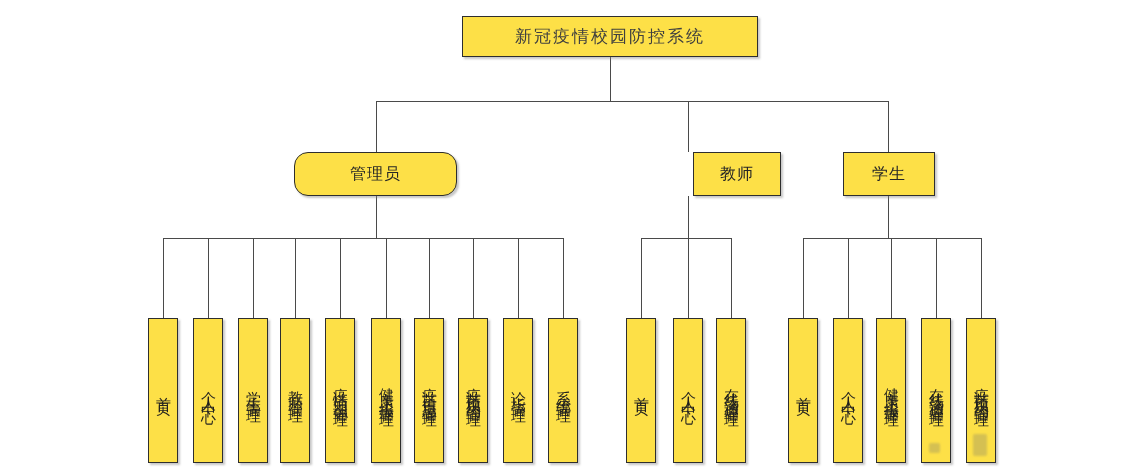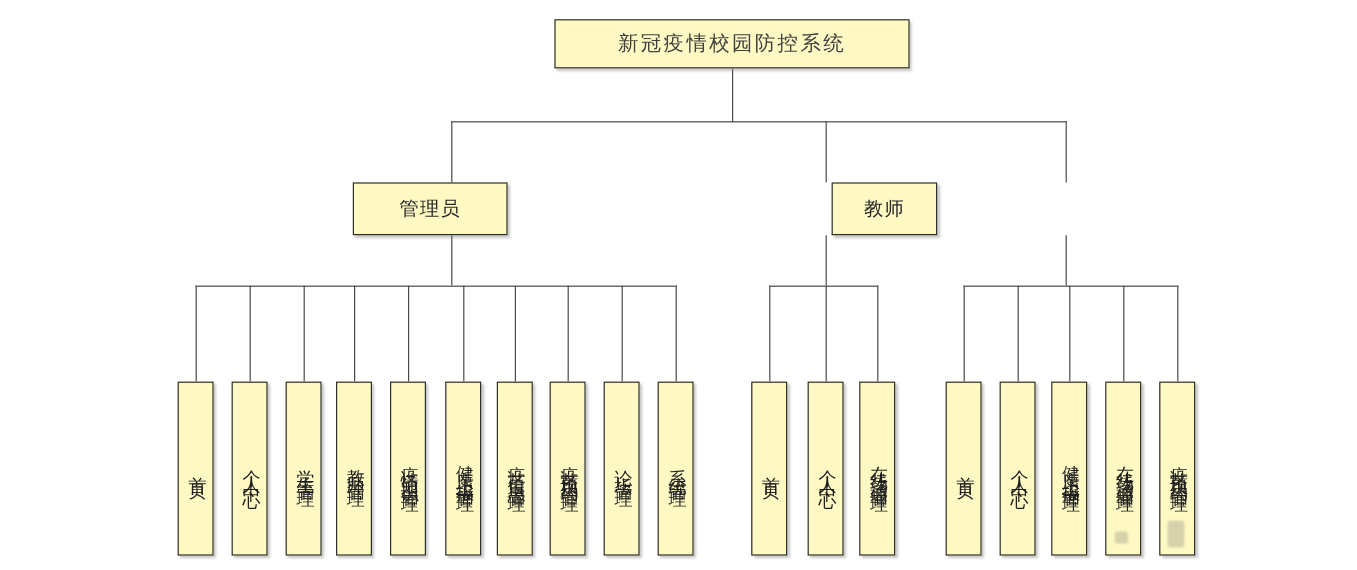--- a/index.html
+++ b/index.html
@@ -5,21 +5,21 @@
   html,body{margin:0;padding:0;background:#ffffff;}
   .stage{
     position:relative;
     width:1131px;height:475px;
     background:#ffffff;
     font-family:"Liberation Serif","DejaVu Serif",serif;
     overflow:hidden;
   }
   .node{
     position:absolute;
-    background:#fef9c3;
+    background:#fde047;
     border:1px solid #2e2e2e;
     box-shadow:2px 2px 2px rgba(130,130,130,.45);
     color:#262626;
     box-sizing:border-box;
   }
   .hnode{
     display:flex;align-items:center;justify-content:center;
     font-size:16px;
     letter-spacing:1px;
   }
@@ -83,22 +83,23 @@
   <div class="line" style="left:888px;top:196px;width:1px;height:42px;"></div>
   <div class="line" style="left:803px;top:238px;width:179px;height:1px;"></div>
   <div class="line" style="left:803px;top:238px;width:1px;height:80px;"></div>
   <div class="line" style="left:848px;top:238px;width:1px;height:80px;"></div>
   <div class="line" style="left:891px;top:238px;width:1px;height:80px;"></div>
   <div class="line" style="left:936px;top:238px;width:1px;height:80px;"></div>
   <div class="line" style="left:981px;top:238px;width:1px;height:80px;"></div>
 
   <div class="node hnode root-node">新冠疫情校园防控系统</div>
 
-  <div class="node hnode branch-node" style="left:294px;width:129px;">管理员</div>
+  <div class="node hnode branch-node" style="left:294px;width:163px;border-radius:14px;">管理员</div>
   <div class="node hnode branch-node" style="left:645px;width:88px;margin-left:48px;">教师</div>
+  <div class="node hnode branch-node" style="left:843px;width:92px;">学生</div>
 
   <div class="node leaf" style="left:148px;">
       <span class="vtext">首页</span>
     </div>
   <div class="node leaf" style="left:193px;">
       <span class="vtext">个人中心</span>
     </div>
   <div class="node leaf" style="left:238px;">
       <span class="vtext">学生管理</span>
     </div>

